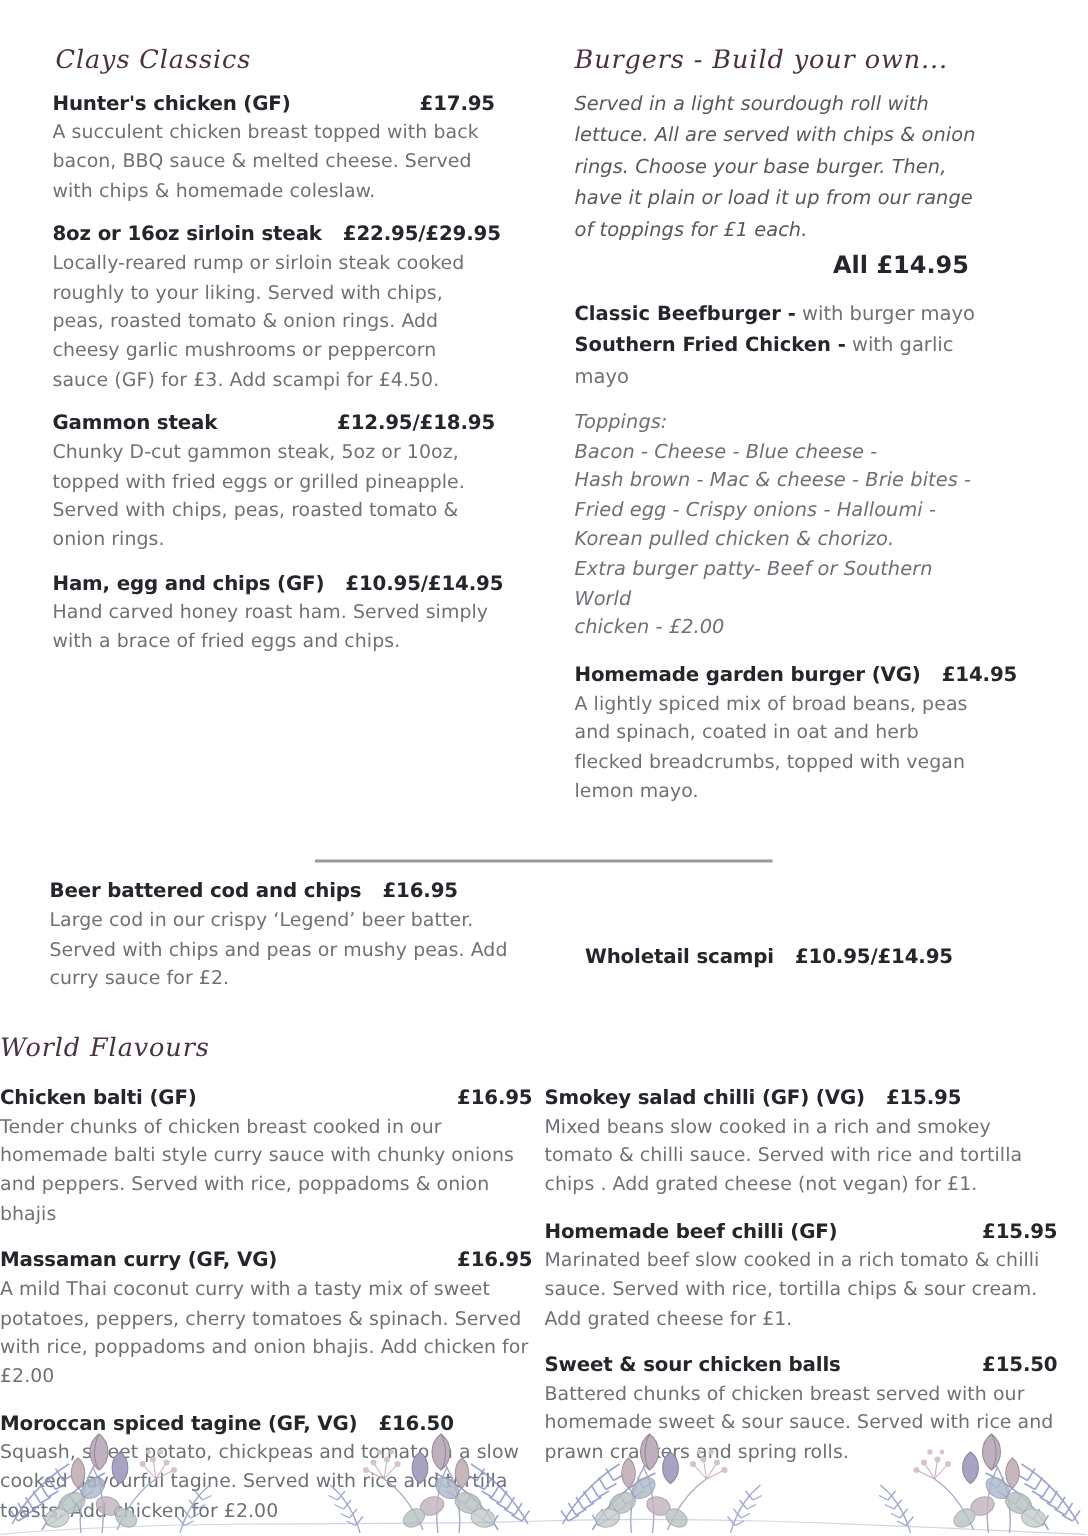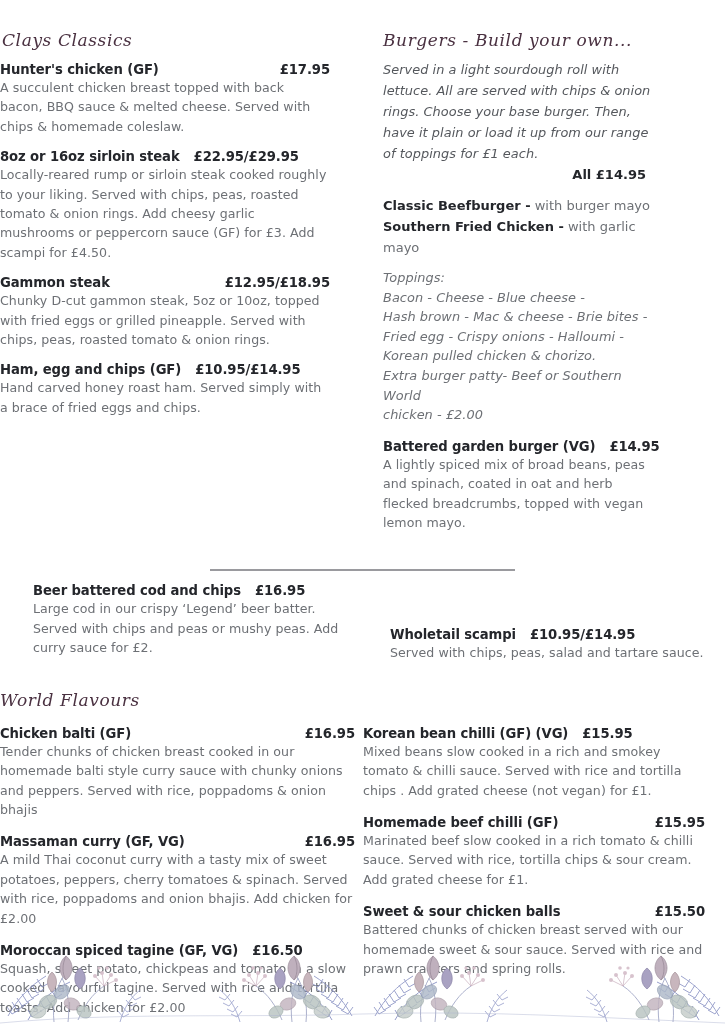--- a/index.html
+++ b/index.html
@@ -40,38 +40,38 @@
   .item-head.gap .item-price{margin-left:14px;}
   .item-desc{
     font-size:12.6px;
     line-height:19.4px;
     color:#6d7075;
     letter-spacing:.05px;
   }
 
   
   .cols{display:flex;}
-  .col-left{width:330px;box-sizing:border-box;}
+  .col-left{width:330px;padding-left:35px;box-sizing:border-box;}
   .col-right{width:330px;padding-left:53px;box-sizing:border-box;}
 
   .top-wrap{padding-top:30px;}
   .head-left{margin:0 0 12px 2px;}
   .head-right{margin:0 0 9px 0;}
 
   .intro{
     font-size:12.9px;
     line-height:21px;
     color:#55585d;
     font-style:italic;
     letter-spacing:.05px;
   }
   .allprice{
     text-align:right;
     font-weight:700;
-    font-size:13px;
+    font-size:16px;
     color:#24262b;
     margin-top:3px;
     padding-right:14px;
   }
   .base-burger{
     font-size:13px;
     color:#6d7075;
     margin-top:13px;
     line-height:21px;
   }
@@ -187,21 +187,21 @@
         <div>Bacon - Cheese - Blue cheese -</div>
         <div>Hash brown - Mac &amp; cheese - Brie bites -</div>
         <div>Fried egg - Crispy onions - Halloumi -</div>
         <div>Korean pulled chicken &amp; chorizo.</div>
         <div>Extra burger patty- Beef or Southern World</div>
         <div>chicken - £2.00</div>
       </div>
 
       <div class="item" style="margin-top:14px;">
         <div class="item-head gap">
-          <span class="item-name">Battered garden burger (VG)</span>
+          <span class="item-name">Homemade garden burger (VG)</span>
           <span class="item-price">£14.95</span>
         </div>
         <div class="item-desc">A lightly spiced mix of broad beans, peas and spinach, coated in oat and herb flecked breadcrumbs, topped with vegan lemon mayo.</div>
       </div>
     </div>
   </div>
 
   <div class="divider-wrap">
     <div class="divider"></div>
   </div>
@@ -215,21 +215,20 @@
         </div>
         <div class="item-desc">Large cod in our crispy ‘Legend’ beer batter. Served with chips and peas or mushy peas. Add curry sauce for £2.</div>
       </div>
     </div>
     <div class="fish-right">
       <div class="item">
         <div class="item-head gap">
           <span class="item-name">Wholetail scampi</span>
           <span class="item-price">£10.95/£14.95</span>
         </div>
-        <div class="item-desc">Served with chips, peas, salad and tartare sauce.</div>
       </div>
     </div>
   </div>
 
   <div class="wf-head">
     <span class="script-head">World Flavours</span>
   </div>
 
   <div class="wf-cols">
     <div class="wf-left">
@@ -256,21 +255,21 @@
           <span class="item-price">£16.50</span>
         </div>
         <div class="item-desc">Squash, sweet potato, chickpeas and tomato in a slow cooked flavourful tagine. Served with rice and tortilla toasts. Add chicken for £2.00</div>
       </div>
     </div>
 
     <div class="wf-right">
 
       <div class="item">
         <div class="item-head gap">
-          <span class="item-name">Korean bean chilli (GF) (VG)</span>
+          <span class="item-name">Smokey salad chilli (GF) (VG)</span>
           <span class="item-price">£15.95</span>
         </div>
         <div class="item-desc">Mixed beans slow cooked in a rich and smokey tomato &amp; chilli sauce. Served with rice and tortilla chips . Add grated cheese (not vegan) for £1.</div>
       </div>
 
       <div class="item">
         <div class="item-head">
           <span class="item-name">Homemade beef chilli (GF)</span>
           <span class="item-price">£15.95</span>
         </div>

